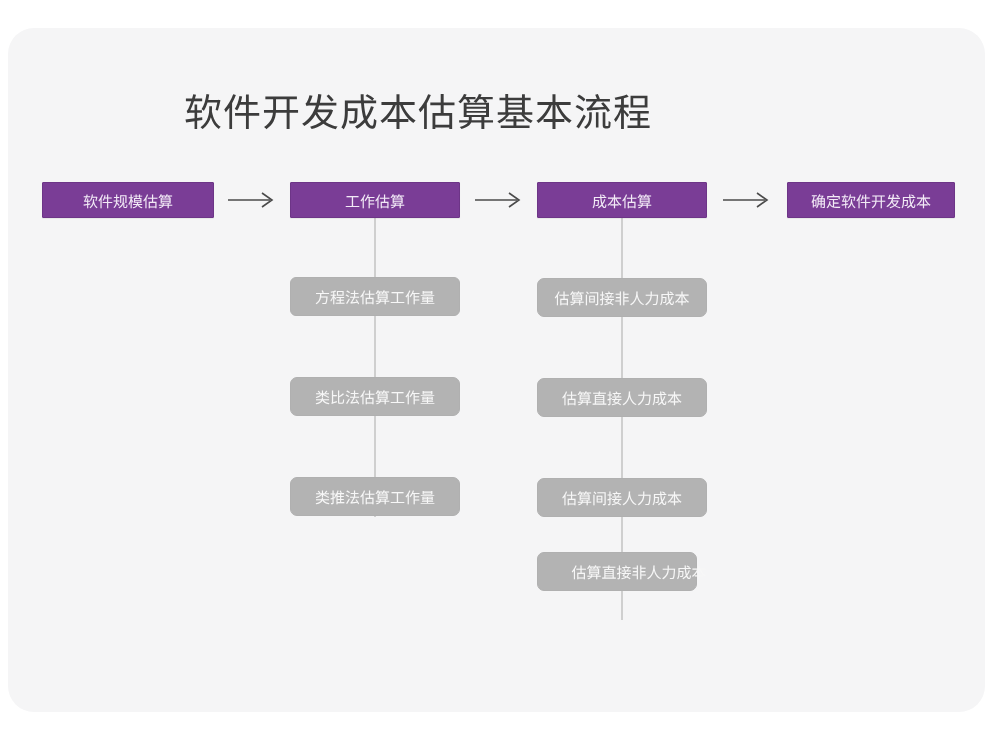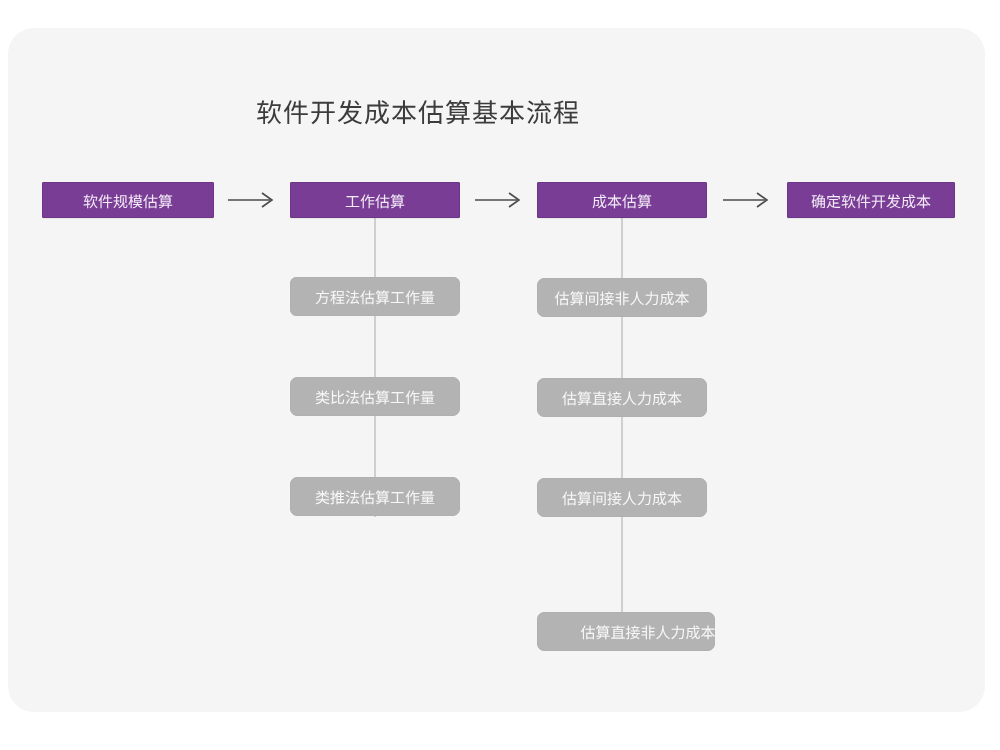--- a/index.html
+++ b/index.html
@@ -28,21 +28,21 @@
     height: 684px;
     background: #f5f5f6;
     border-radius: 26px;
   }
   .title {
     position: absolute;
     left: 0;
     top: 92px;
     width: 836px;
     text-align: center;
-    font-size: 26px;
+    font-size: 38px;
     line-height: 42px;
     color: #3c3c3c;
     letter-spacing: 1px;
     font-weight: 400;
     white-space: nowrap;
   }
   
   .vline {
     position: absolute;
     width: 2px;
@@ -149,16 +149,16 @@
   </div>
 
   <div class="node secondary" style="left:537px; top:378px; width:170px;">
     <span>估算直接人力成本</span>
   </div>
 
   <div class="node secondary" style="left:537px; top:478px; width:170px;">
     <span>估算间接人力成本</span>
   </div>
 
-  <div class="node secondary" style="left:537px; top:612px; width:178px;padding-left:44px;">
+  <div class="node secondary" style="left:537px; top:552px; width:160px;padding-left:44px;">
     <span>估算直接非人力成本</span>
   </div>
 </div>
 
 </body></html>

